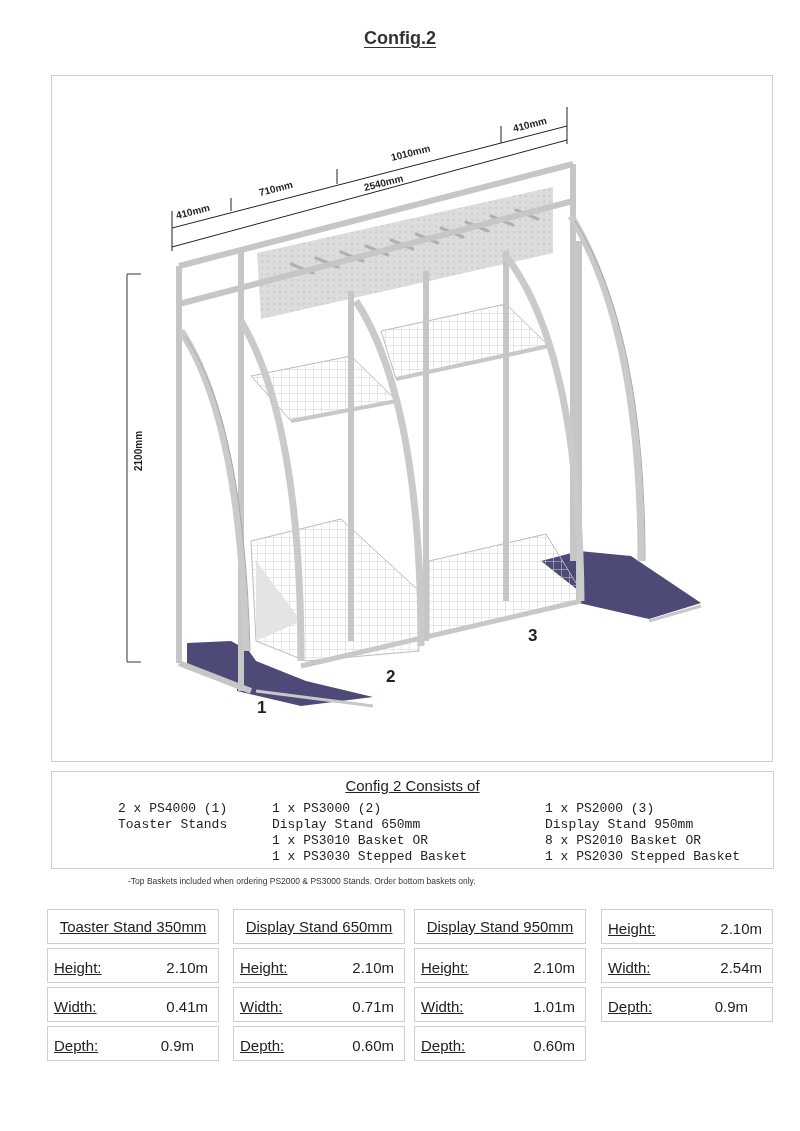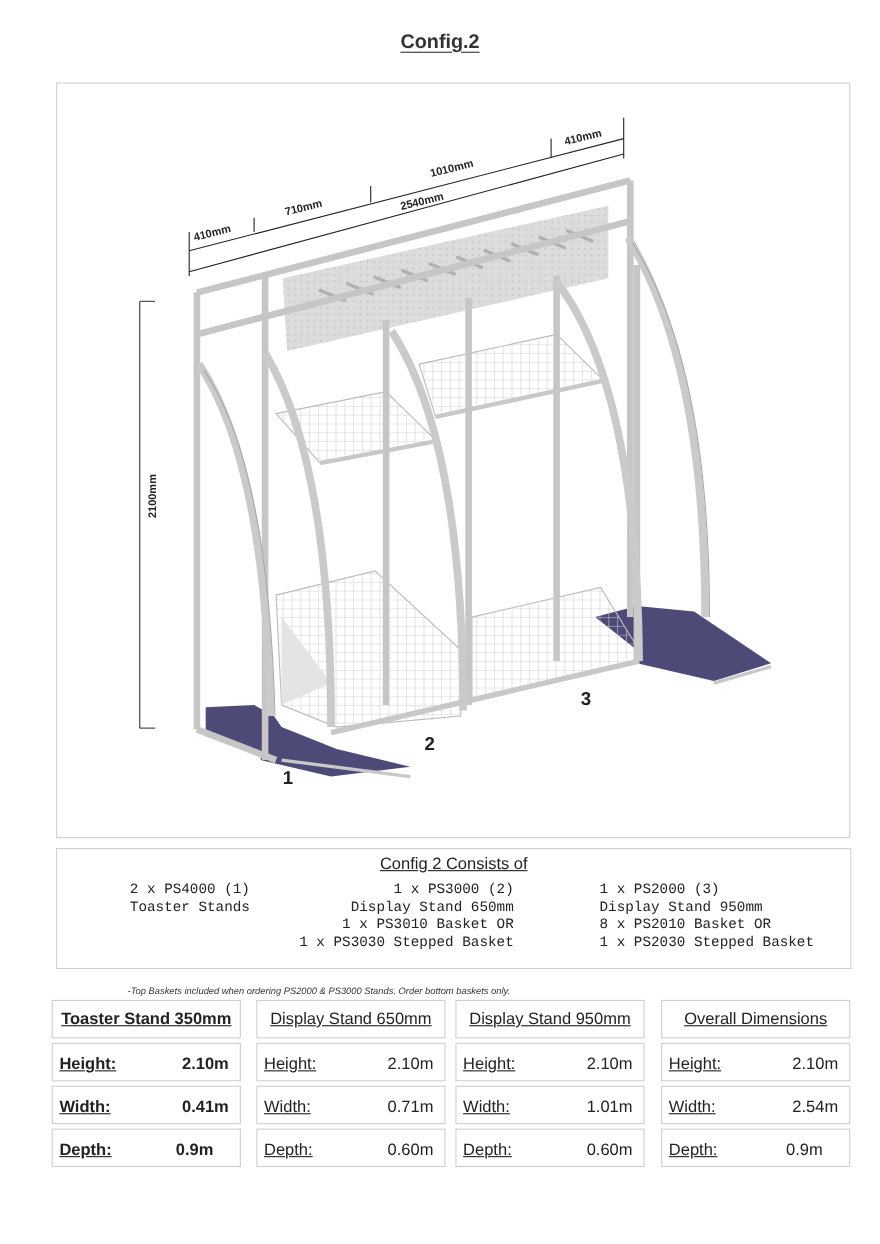--- a/index.html
+++ b/index.html
@@ -4,36 +4,36 @@
 <style>
   html, body { margin: 0; padding: 0; background: #ffffff; }
   body { width: 800px; height: 1131px; position: relative; overflow: hidden;
          font-family: "Liberation Sans", "DejaVu Sans", sans-serif; color: #222; }
   .title { position: absolute; top: 28px; left: 0; width: 800px; text-align: center;
            font-size: 18px; font-weight: bold; color: #333; text-decoration: underline;
            text-underline-offset: 3px; }
   .drawing-frame { position: absolute; left: 51px; top: 75px; width: 722px; height: 687px;
                    border: 1.5px solid #cfcfcf; box-sizing: border-box; background: #fff; }
   .drawing-frame svg { position: absolute; left: 0; top: 0; }
-  .consists-box { position: absolute; left: 51px; top: 771px; width: 723px; height: 110px;
+  .consists-box { position: absolute; left: 51px; top: 771px; width: 723px; height: 98px;
                   border: 1.5px solid #cfcfcf; box-sizing: border-box; }
   .consists-heading { position: absolute; top: 5px; left: 0; width: 100%; text-align: center;
                       font-size: 15px; text-decoration: underline; color: #222; }
   .col { position: absolute; top: 29px; font-size: 13px; line-height: 16px; color: #222; }
   .col div { white-space: nowrap; font-family: Liberation Mono, monospace; }
-  .col1 { left: 66px; } .col2 { left: 220px; text-align: right; } .col3 { left: 449px; margin-left: 44px; }
-  .note { position: absolute; left: 64px; top: 104px; font-size: 8.5px; font-style: italic; color: #333; white-space: nowrap; margin-top: 20px; }
+  .col1 { left: 66px; } .col2 { left: 220px; } .col3 { left: 449px; margin-left: 44px; }
+  .note { position: absolute; left: 76px; top: 104px; font-size: 8.5px; color: #333; white-space: nowrap; }
   .spec-table { position: absolute; top: 909px; width: 172px; }
   .spec-cell { border: 1.5px solid #cfcfcf; box-sizing: border-box; height: 35px;
                margin-bottom: 4px; display: flex; align-items: center; justify-content: space-between;
                padding: 4px 10px 0 6px; font-size: 15px; color: #222; background: #fff; }
   .spec-cell.head { justify-content: center; padding: 0 4px; }
   .spec-cell.head span { text-decoration: underline; white-space: nowrap; }
   .lbl { text-decoration: underline; }
-  .t1 { left: 47px; font-weight: bold; } .t2 { left: 233px; width: 172px; } .t3 { left: 414px; width: 172px; } .t4 { left: 601px; width: 172px; }
+  .t1 { left: 47px; } .t2 { left: 233px; width: 172px; } .t3 { left: 414px; width: 172px; } .t4 { left: 601px; width: 172px; }
   .t1 .spec-cell { width: 172px; }
 </style>
 </head>
 <body>
 
 <div class="title">Config.2</div>
 
 <div class="drawing-frame">
   <svg width="722" height="687" viewBox="51 75 722 687">
     <defs>
@@ -207,23 +207,20 @@
       <span class="lbl">Width:</span>
       <span>1.01m</span>
     </div>
   <div class="spec-cell">
       <span class="lbl">Depth:</span>
       <span>0.60m</span>
     </div>
 </div>
 
 <div class="spec-table t4">
-  <div class="spec-cell head">
-      <span>Overall Dimensions</span>
-    </div>
   <div class="spec-cell">
       <span class="lbl">Height:</span>
       <span>2.10m</span>
     </div>
   <div class="spec-cell">
       <span class="lbl">Width:</span>
       <span>2.54m</span>
     </div>
   <div class="spec-cell">
       <span class="lbl">Depth:</span>

